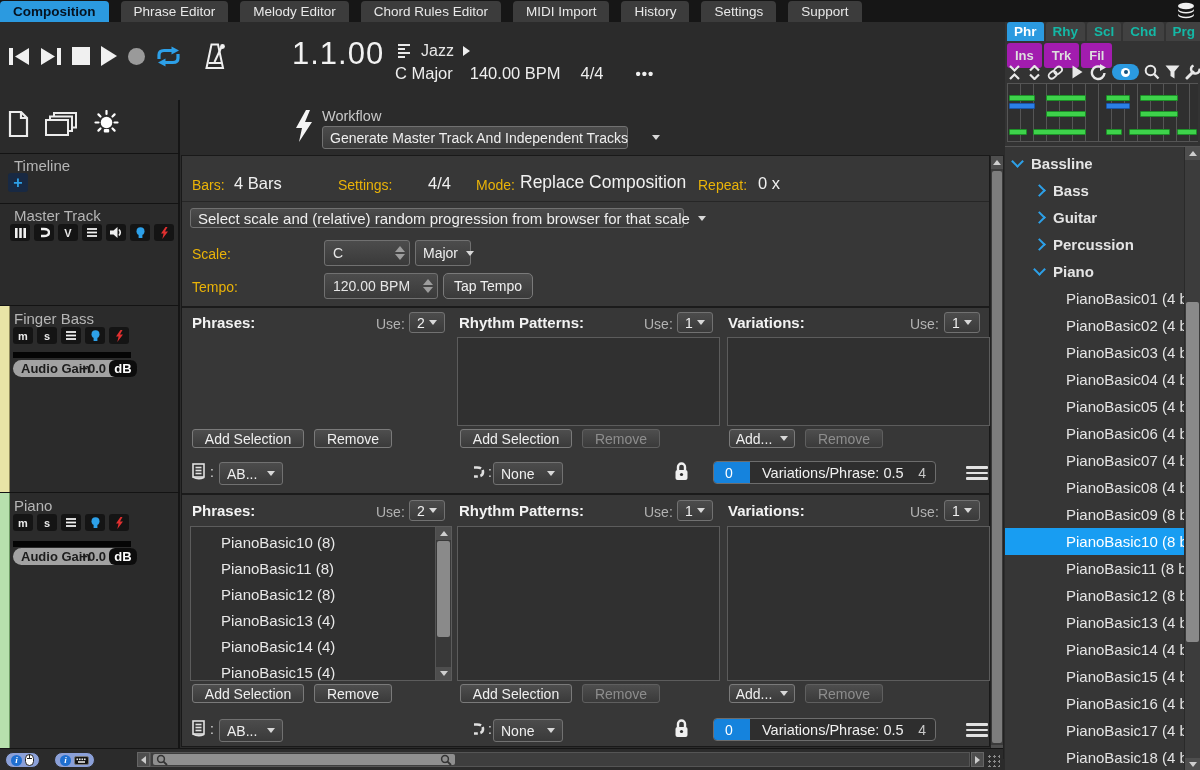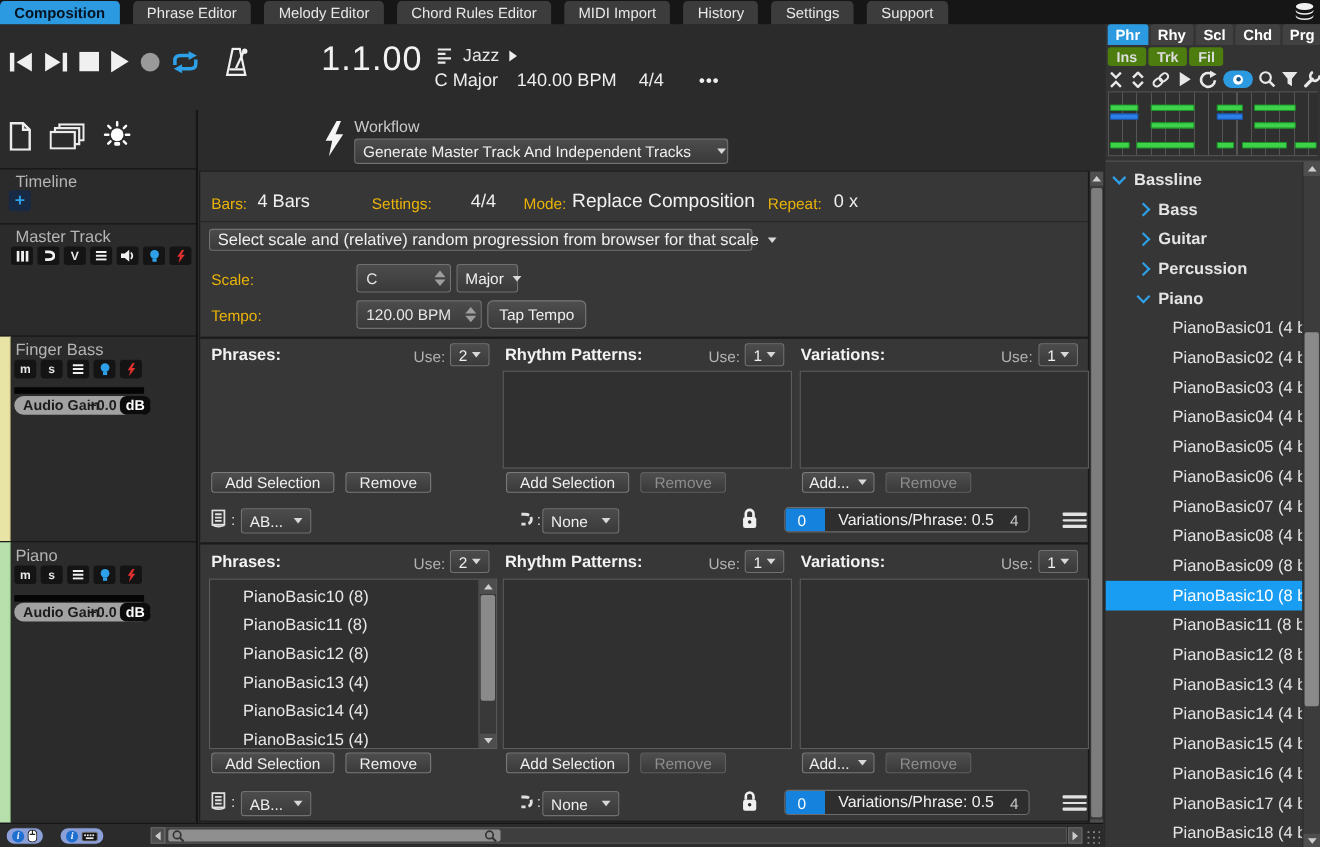--- a/index.html
+++ b/index.html
@@ -47,21 +47,21 @@
   .mini{width:20px;height:17px;background:#141414;border-radius:3px;display:flex;align-items:center;justify-content:center;
         color:#e8e8e8;font-size:11px;font-weight:bold;margin-right:4px;}
   .strip{position:absolute;left:0;width:9px;}
   .meter{position:absolute;background:#050505;height:6px;width:118px;}
   .gainpill{position:absolute;width:124px;height:17px;background:#a2a2a2;border-radius:9px;color:#1c1c1c;
             font-size:13px;font-weight:bold;display:flex;align-items:center;}
   .gainpill .dbbox{position:absolute;right:0;top:0;width:28px;height:17px;background:#0c0c0c;border-radius:6px;
                    color:#fff;display:flex;align-items:center;justify-content:center;}
   
   .wf-label{position:absolute;left:322px;top:108px;color:#c9c9c9;font-size:14.5px;}
-  .wf-dd{position:absolute;left:322px;top:126px;width:340px;height:23px;gap:16px;}
+  .wf-dd{position:absolute;left:322px;top:126px;width:306px;height:23px;gap:16px;}
   
   .main-panel{position:absolute;left:181px;top:155px;width:809px;height:592px;background:#373737;border:1px solid #191919;box-sizing:border-box;}
   .hsep{position:absolute;left:0;width:100%;height:2px;background:#1b1b1b;}
   .thin{height:1px;background:#262626;}
   .col-head{position:absolute;font-size:15px;font-weight:bold;color:#f2f2f2;white-space:nowrap;}
   .uselab{position:absolute;color:#b2b2b2;font-size:14px;}
   .usedd{position:absolute;width:36px;height:21px;}
   .plist{position:absolute;background:#303030;border:1px solid #5c5c5c;box-sizing:border-box;overflow:hidden;}
   .plist-item{height:26px;line-height:26px;padding-left:30px;font-size:15px;color:#e8e8e8;white-space:nowrap;}
   .plist-item.selected{background:#189df2;color:#fff;}
@@ -78,24 +78,24 @@
   .vslider .mx{position:absolute;right:9px;top:3px;color:#c9c9c9;font-size:14px;}
   .burger{display:flex;flex-direction:column;gap:3px;width:22px;}
   .burger span{height:2.5px;background:#e2e2e2;border-radius:1px;}
   
   .vscroll{position:absolute;left:990px;top:155px;width:14px;height:604px;background:#3a3a3a;border:1px solid #222;box-sizing:border-box;}
   .vthumb{position:absolute;left:1px;width:10px;background:#7d7d7d;border-radius:2px;}
   
   .rpanel{position:absolute;left:1005px;top:22px;width:195px;height:748px;background:#333;}
   .rtabs{position:absolute;left:2px;top:0;display:flex;gap:2px;}
   .rtab{height:19px;display:flex;align-items:center;padding:0 7px;background:#414141;border-radius:3px 3px 0 0;
-        color:#ffffff;font-size:13.5px;font-weight:bold;}
+        color:#14b8a6;font-size:13.5px;font-weight:bold;}
   .rtab.active{background:#2b9ae0;color:#fff;}
   .rtabs2{position:absolute;left:2px;top:21px;display:flex;gap:2px;}
-  .rtab2{height:17px;display:flex;align-items:center;padding:0 8px;background:#4d7c0f;border-radius:3px;color:#dedede;font-size:13px;font-weight:bold;}
+  .rtab2{height:25px;display:flex;align-items:center;padding:0 8px;background:#a21caf;border-radius:3px;color:#dedede;font-size:13px;font-weight:bold;}
   .rtools{position:absolute;left:2px;top:40px;display:flex;align-items:center;gap:5px;height:20px;}
   .eyepill{width:27px;height:16px;border-radius:8px;background:#2b9ae0;display:flex;align-items:center;justify-content:center;}
   .eyepill .ering{width:9px;height:9px;border-radius:50%;background:#fff;display:flex;align-items:center;justify-content:center;}
   .eyepill .epup{width:4px;height:4px;border-radius:50%;background:#14517e;}
   .preview{position:absolute;left:2px;top:61px;width:191px;height:57px;background:#2f2f2f;border-top:1px solid #555;border-bottom:1px solid #555;overflow:hidden;
      background-image:repeating-linear-gradient(to right,#555 0,#555 1px,transparent 1px,transparent 13px);}
   .pnote{position:absolute;border-radius:1px;}
   .pnote.g{background:#3ed24b;border:1px solid #1d9028;box-sizing:border-box;}
   .pnote.b{background:#2b7fe6;border:1px solid #1a55a8;box-sizing:border-box;}
   .tree{position:absolute;left:0;top:124px;width:195px;height:624px;background:#363636;border-top:1px solid #555;overflow:hidden;}

